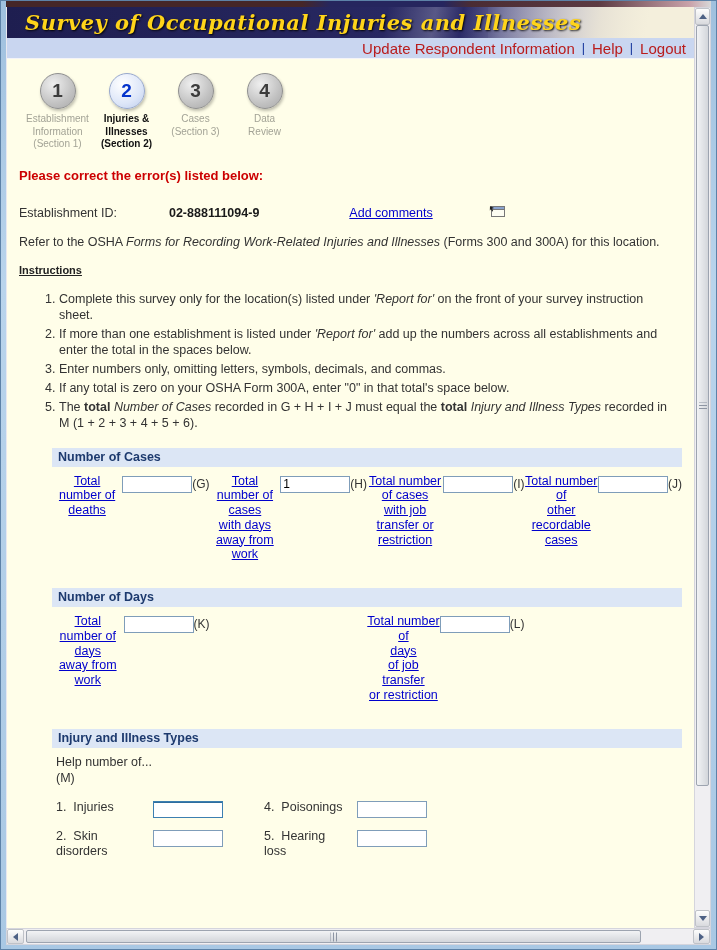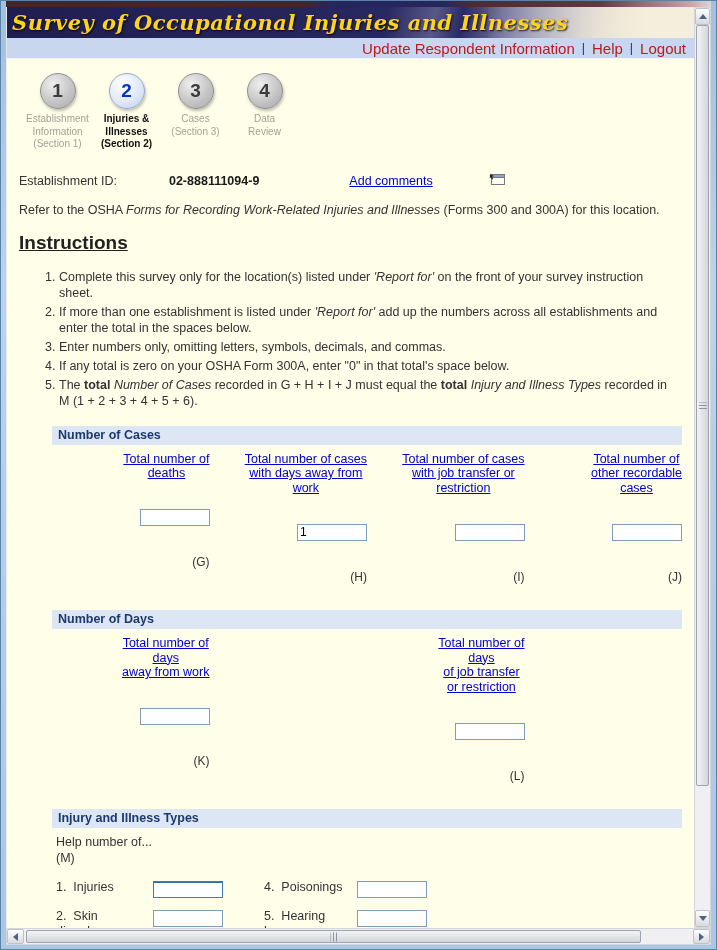--- a/index.html
+++ b/index.html
@@ -11,21 +11,21 @@
 
   .main-row { flex:1 1 auto; display:flex; min-height:0; }
   .page-col { flex:1 1 auto; display:flex; flex-direction:column; min-width:0; border-left:1px solid #e8e8f0; }
 
   
   .banner { height:31px; flex:0 0 auto; display:flex; align-items:center;
     background:
       linear-gradient(100deg, rgba(255,255,255,0) 55%, rgba(255,255,255,.22) 62%, rgba(255,255,255,0) 66%, rgba(255,255,255,.30) 72%, rgba(244,238,218,.85) 86%, #f4efdc 93%),
       linear-gradient(90deg,#1e1e50 0%,#26265e 45%,#30307380 70%,#33336e 70%,#8d8db4 84%,#efe9d6 100%);
     background-color:#26265e; }
-  .banner-title { font-family:"DejaVu Serif","Liberation Serif",serif; font-style:italic; font-weight:bold; font-size:21px; color:#FFD41A; padding-left:5px; text-shadow:1px 1px 2px rgba(0,0,0,.9); letter-spacing:.5px; white-space:nowrap; }
+  .banner-title { font-family:"DejaVu Serif","Liberation Serif",serif; font-style:italic; font-weight:bold; font-size:21px; color:#FFD41A; padding-left:18px; text-shadow:1px 1px 2px rgba(0,0,0,.9); letter-spacing:.5px; white-space:nowrap; }
 
   
   .navbar { height:21px; flex:0 0 auto; background:#c9d6f0; border-bottom:1px solid #f4f4f8; display:flex; align-items:center; justify-content:flex-end; padding-right:8px; }
   .navbar a { color:#b91c1c; text-decoration:none; font-size:15px; cursor:pointer; }
   .nav-sep { color:#12309a; margin:0 7px; }
 
   
   .content { flex:1 1 auto; background:#fffee9; overflow:hidden; padding:0 8px 0 6px; }
 
   
@@ -44,32 +44,32 @@
   .error-block ul { margin:2px 0 0 0; padding-left:30px; max-width:620px; }
   .error-block li { margin-top:2px; }
 
   .est-row { margin:22px 0 0 6px; display:flex; align-items:center;gap:48px; }
   .est-label { color:#333; }
   .est-id { font-weight:bold; color:#1a1a1a; margin-left:4px; }
   .add-comments { margin-left:42px; color:#0000cc; text-decoration:underline; cursor:pointer; }
   .add-comments-icon { margin-left:8px; display:inline-block; vertical-align:-1px; cursor:pointer; }
 
   .refer-row { margin:14px 0 0 6px; }
-  .instructions-head { margin:15px 0 0 6px; font-size:19px; font-weight:bold; text-decoration:underline; color:#222; }
+  .instructions-head { margin:15px 0 0 6px; font-size:11px; font-weight:bold; text-decoration:underline; color:#222; }
   ol.instructions { margin:15px 0 0 0; padding-left:46px; max-width:660px; }
   ol.instructions li { margin-bottom:3px; line-height:1.28; }
 
   .seg-i { font-style:italic; }
   .seg-b { font-weight:bold; }
 
   
   .panel { width:630px; margin:17px 0 0 39px; }
   .panel-head { background:#dce6f5; padding:2px 6px 3px 6px; font-weight:bold; color:#1d3a6e; font-size:12.5px; }
   .grid4 { display:grid; grid-template-columns:repeat(4,1fr); padding:7px 0 9px 0; }
-  .col-cell { display:flex; flex-direction:column; align-items:flex-end; text-align:center;gap:26px; }
+  .col-cell { display:flex; flex-direction:row; align-items:flex-start; text-align:center; }
   .col-link { color:#0000cc; text-decoration:underline; font-size:12.5px; line-height:1.18; white-space:pre-line; cursor:pointer; }
   input.num { width:70px; height:17px; border:1px solid #7f9db9; background:#fff; font-family:inherit; font-size:12px; padding:0 2px; margin-top:2px; }
   input.num.hl { border:1px solid #3c7fb1; box-shadow:inset 0 1px 0 #2e6e9e; }
   .code { margin-top:3px; font-size:12px; color:#333; }
 
   
   .types-body { padding:6px 0 10px 4px; }
   .types-intro { line-height:1.3; }
   .types-grid { display:grid; grid-template-columns:97px 111px 93px 160px; margin-top:13px; row-gap:10px; align-items:start; }
   .type-label { white-space:pre-wrap; line-height:1.18; padding-top:1px; }
@@ -135,20 +135,21 @@
           </div>
           <div class="step">
             <div class="step-circle">4</div>
             <div class="step-label">Data
 Review</div>
           </div>
         </div>
 
 
         <div class="error-block">
+          <div>Please correct the error(s) listed below:</div>
         </div>
 
         <div class="est-row">
           <span class="est-label">Establishment ID:</span>
           <span class="est-id">02-888111094-9</span>
           <a class="add-comments">Add comments</a>
           <span class="add-comments-icon">
             <svg width="17" height="13" viewBox="0 0 17 13">
               <rect x="2.5" y="1.5" width="13" height="10" fill="#fdfdf2" stroke="#777"></rect>
               <rect x="2.5" y="1.5" width="13" height="3" fill="#8aa2cc" stroke="#777"></rect>

